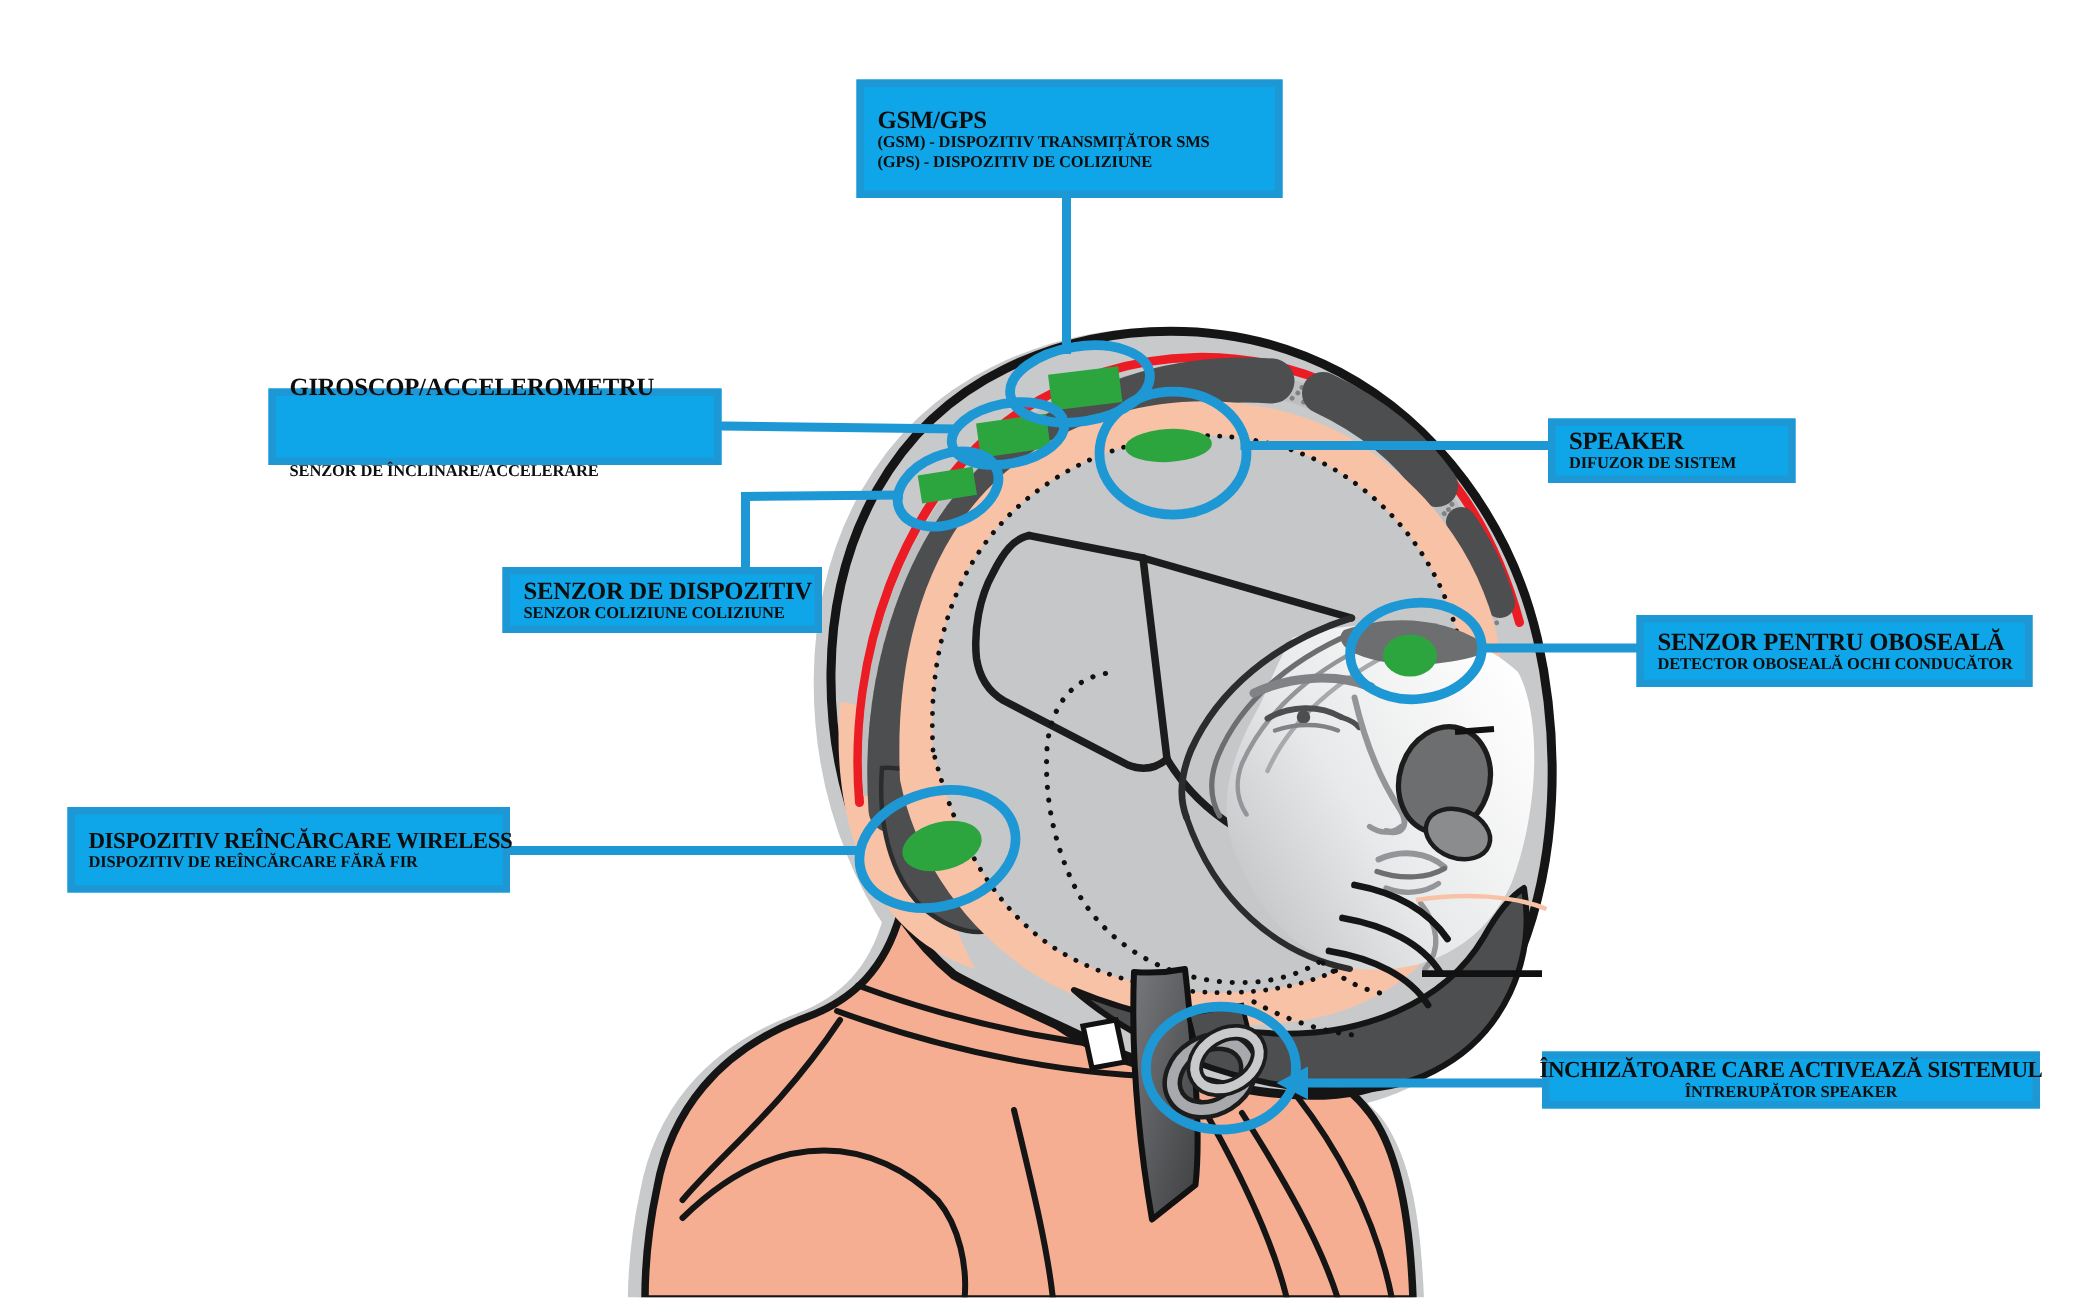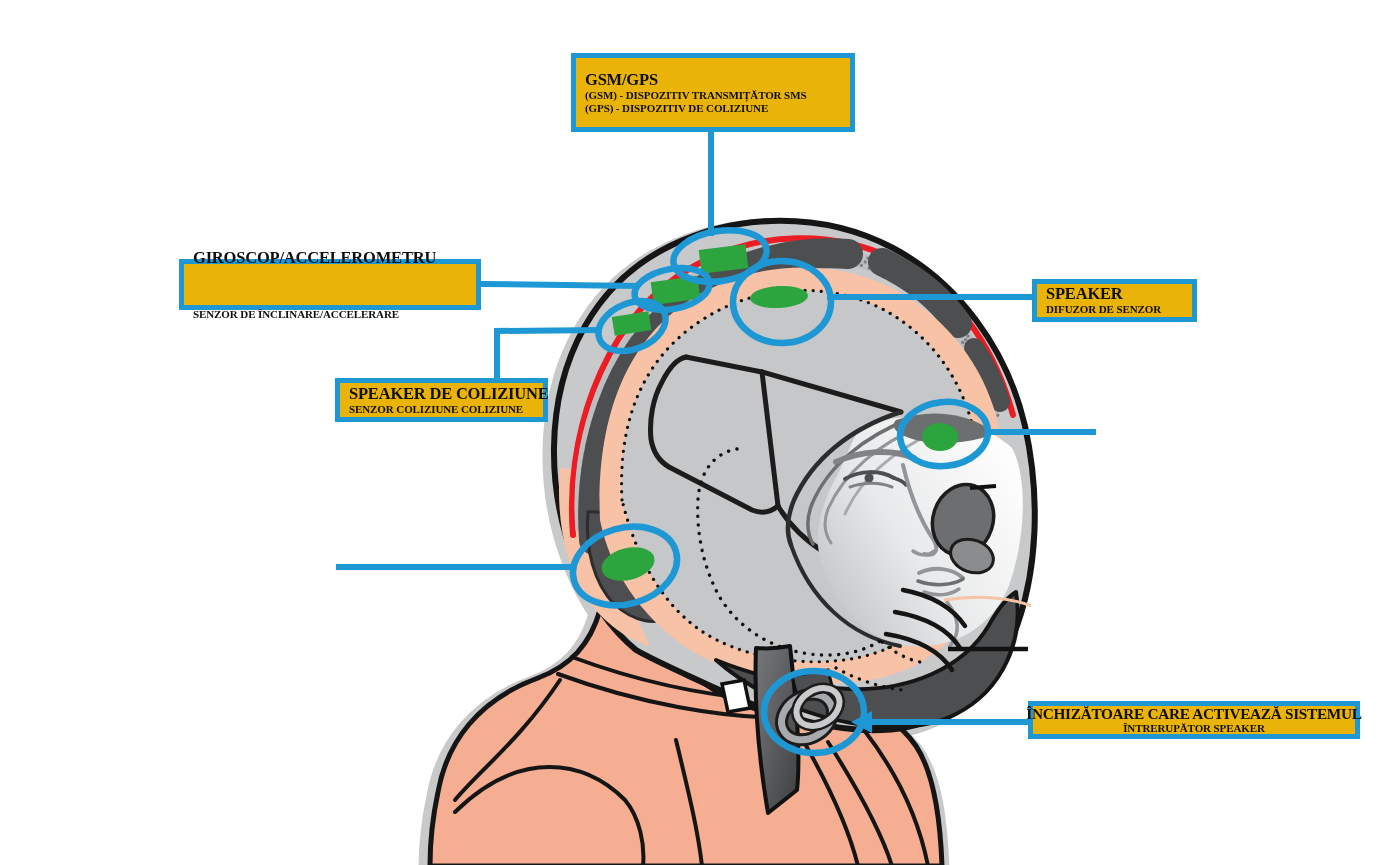--- a/index.html
+++ b/index.html
@@ -1,19 +1,19 @@
 <!DOCTYPE html>
 <html><head>
 <meta charset="utf-8">
 <style>
   html,body{margin:0;padding:0;background:#ffffff;}
   #stage{position:relative;width:1396px;height:865px;background:#ffffff;overflow:hidden;
          font-family:"Liberation Serif", serif;}
   #art{position:absolute;left:0;top:0;width:1396px;height:865px;}
-  .callout{position:absolute;box-sizing:border-box;background:#eab308;border:5px solid #1E97D5;
+  .callout{position:absolute;box-sizing:border-box;background:#0ea5e9;border:5px solid #1E97D5;
            display:flex;flex-direction:column;justify-content:center;
            padding:2px 9px;color:#0e0e0e;font-weight:bold;z-index:5;}
   .callout .t{font-size:16.5px;line-height:1.12;letter-spacing:-0.2px;white-space:nowrap;}
   .callout .t.t-sm{font-size:15.3px;letter-spacing:-0.3px;}
   .callout .s{font-size:11px;line-height:1.14;letter-spacing:-0.1px;white-space:nowrap;}
 </style>
 </head>
 <body>
 
 <div id="stage">
@@ -201,28 +201,36 @@
     <div class="s">(GPS) - DISPOZITIV DE COLIZIUNE</div>
   </div>
 
   <div class="callout" style="left:179px;top:259px;width:302px;height:51px;gap:41px;">
     <div class="t">GIROSCOP/ACCELEROMETRU</div>
     <div class="s">SENZOR DE ÎNCLINARE/ACCELERARE</div>
   </div>
 
   <div class="callout" style="left:1032px;top:279px;width:165px;height:43px;">
     <div class="t">SPEAKER</div>
-    <div class="s">DIFUZOR DE SENZOR</div>
+    <div class="s">DIFUZOR DE SISTEM</div>
   </div>
 
   <div class="callout" style="left:335px;top:378px;width:213px;height:44px;">
-    <div class="t">SPEAKER DE COLIZIUNE</div>
+    <div class="t">SENZOR DE DISPOZITIV</div>
     <div class="s">SENZOR COLIZIUNE COLIZIUNE</div>
   </div>
 
-
+  <div class="callout" style="left:1091px;top:410px;width:264px;height:48px;">
+    <div class="t">SENZOR PENTRU OBOSEALĂ</div>
+    <div class="s">DETECTOR OBOSEALĂ OCHI CONDUCĂTOR</div>
+  </div>
+
+  <div class="callout" style="left:45px;top:538px;width:295px;height:57px;">
+    <div class="t t-sm">DISPOZITIV REÎNCĂRCARE WIRELESS</div>
+    <div class="s">DISPOZITIV DE REÎNCĂRCARE FĂRĂ FIR</div>
+  </div>
 
   <div class="callout" style="left:1028px;top:701px;width:332px;height:38px;align-items:center;">
     <div class="t t-sm">ÎNCHIZĂTOARE CARE ACTIVEAZĂ SISTEMUL</div>
     <div class="s">ÎNTRERUPĂTOR SPEAKER</div>
   </div>
 
 </div>
 
 </body></html>

